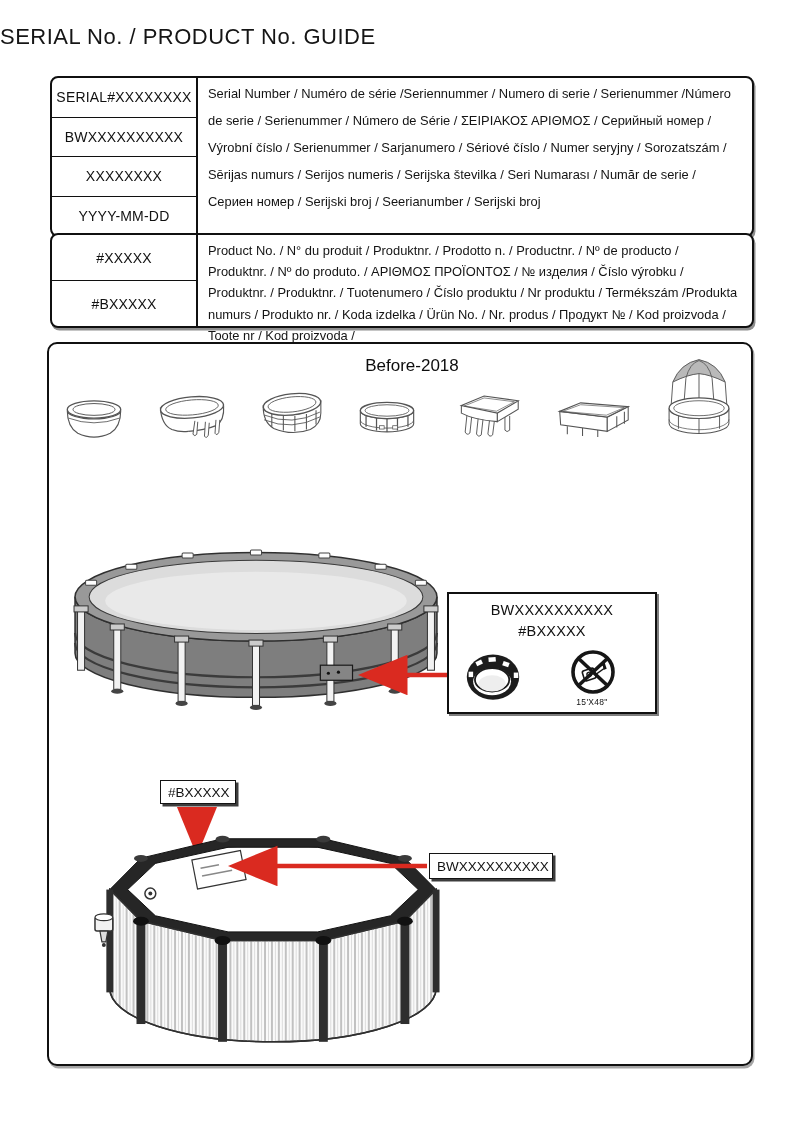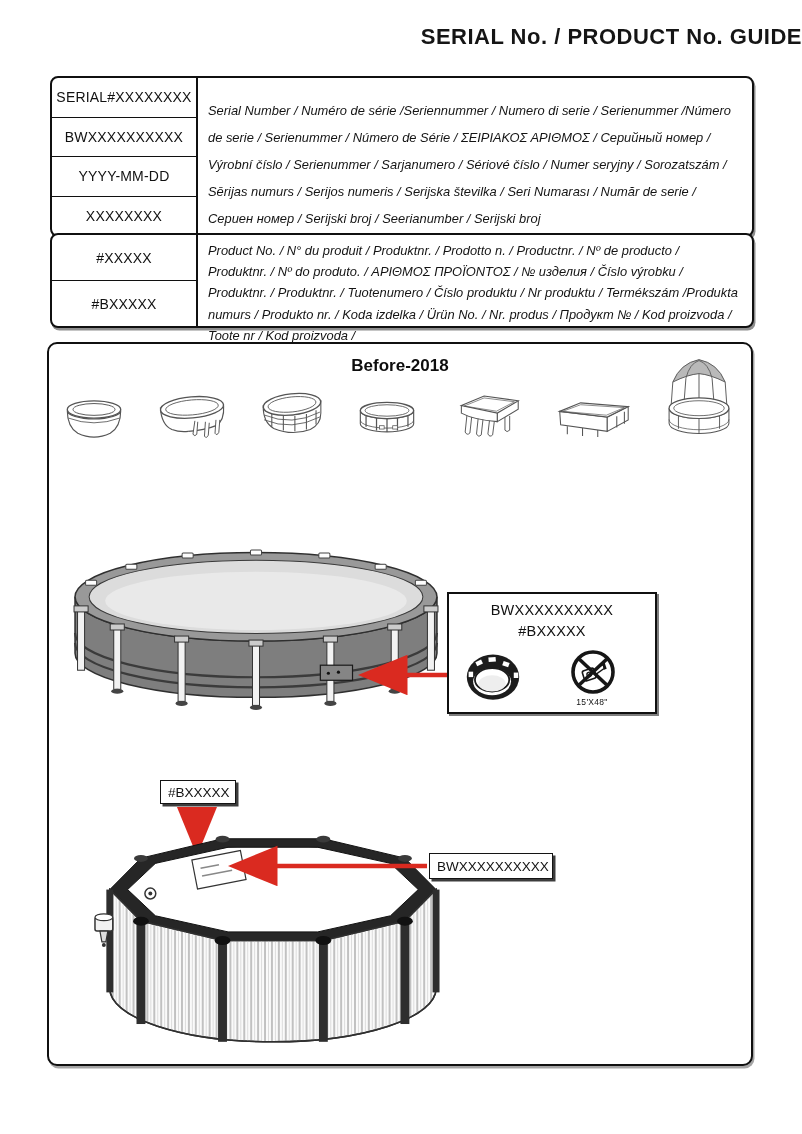--- a/index.html
+++ b/index.html
@@ -1,35 +1,35 @@
 <!DOCTYPE html>
 <html><head>
 <meta charset="utf-8">
 <style>
   html,body{margin:0;padding:0;background:#fff;}
   .page{position:relative;width:802px;height:1134px;background:#fff;overflow:hidden;
         font-family:"Liberation Sans",sans-serif;color:#111;}
-  .title{position:absolute;top:24px;left:0;width:100%;text-align:right;
-         font-size:22px;font-weight:700;letter-spacing:.5px;color:#151515;}
+  .title{position:absolute;top:24px;left:0;width:100%;text-align:left;
+         font-size:22px;font-weight:400;letter-spacing:.5px;color:#151515;}
   
   .tbl{position:absolute;left:50px;width:704px;border:2.2px solid #101010;border-radius:8px;
        box-shadow:1.5px 2.5px 0 rgba(30,30,30,.5);display:flex;background:#fff;box-sizing:border-box;}
   .tbl1{top:76px;height:161px;}
   .tbl2{top:233px;height:95px;}
   .codes{width:144px;border-right:2.2px solid #101010;display:flex;flex-direction:column;}
   .code-cell{flex:1;display:flex;align-items:center;justify-content:center;
              font-size:14px;letter-spacing:.2px;border-bottom:1.6px solid #101010;white-space:nowrap;}
   .code-cell:last-child{border-bottom:none;}
-  .desc{flex:1;padding:19px 12px 4px 10px;font-size:12.9px;line-height:27px;color:#141414;font-style:italic;}
+  .desc{flex:1;padding:2px 12px 4px 10px;font-size:12.9px;line-height:27px;color:#141414;}
   .tbl2 .desc{line-height:21.2px;padding-top:5px;}
   
   .bigbox{position:absolute;left:47px;top:342px;width:706px;height:724px;border:2.2px solid #101010;
           border-radius:10px;box-shadow:1.5px 2.5px 0 rgba(30,30,30,.4);background:#fff;box-sizing:border-box;}
-  .before-heading{position:absolute;top:12px;left:0;width:100%;text-align:center;
-                  font-size:17px;font-weight:bold;color:#0d0d0d;}
+  .before-heading{position:absolute;top:12px;left:12px;width:100%;text-align:center;
+                  font-size:17px;font-weight:normal;color:#0d0d0d;}
   .icons-row{position:absolute;top:8px;left:14px;right:16px;height:88px;
              display:flex;justify-content:space-between;align-items:flex-end;}
   .icons-row svg{display:block;}
   
   .callout{position:absolute;left:398px;top:248px;width:210px;height:122px;border:2.4px solid #101010;
            box-shadow:2px 2px 0 rgba(20,20,20,.55);background:#fff;text-align:center;box-sizing:border-box;}
   .callout .c1{margin-top:8px;font-size:14.5px;letter-spacing:.2px;}
   .callout .c2{margin-top:5px;font-size:14.5px;letter-spacing:.2px;}
   .valve{position:absolute;left:12px;top:56px;}
   .notape{position:absolute;left:120px;top:54px;}
@@ -47,22 +47,22 @@
 <body>
 
 <div class="page">
 
   <div class="title">SERIAL  No. / PRODUCT No. GUIDE</div>
 
   <div class="tbl tbl1">
     <div class="codes">
       <div class="code-cell">SERIAL#XXXXXXXX</div>
       <div class="code-cell">BWXXXXXXXXXX</div>
+      <div class="code-cell">XXXXXXXX</div>
       <div class="code-cell">YYYY-MM-DD</div>
-      <div class="code-cell">XXXXXXXX</div>
     </div>
     <div class="desc">Serial Number / Numéro de série /Seriennummer / Numero di serie / Serienummer /Número de serie / Serienummer / Número de Série / ΣΕΙΡΙΑΚΟΣ ΑΡΙΘΜΟΣ / Серийный номер / Výrobní číslo / Serienummer / Sarjanumero / Sériové číslo / Numer seryjny / Sorozatszám / Sērijas numurs / Serijos numeris / Serijska številka / Seri Numarası / Număr de serie / Сериен номер / Serijski broj / Seerianumber / Serijski broj</div>
   </div>
 
   <div class="tbl tbl2">
     <div class="codes">
       <div class="code-cell">#XXXXX</div>
       <div class="code-cell">#BXXXXX</div>
     </div>
     <div class="desc">Product No. / N° du produit / Produktnr. / Prodotto n. / Productnr. / Nº de producto / Produktnr. / Nº do produto. / ΑΡΙΘΜΟΣ ΠΡΟΪΟΝΤΟΣ / № изделия / Číslo výrobku / Produktnr. / Produktnr. / Tuotenumero / Číslo produktu / Nr produktu / Termékszám /Produkta numurs  / Produkto nr. / Koda izdelka  / Ürün No. / Nr. produs / Продукт №  / Kod proizvoda / Toote nr  / Kod proizvoda /</div>

